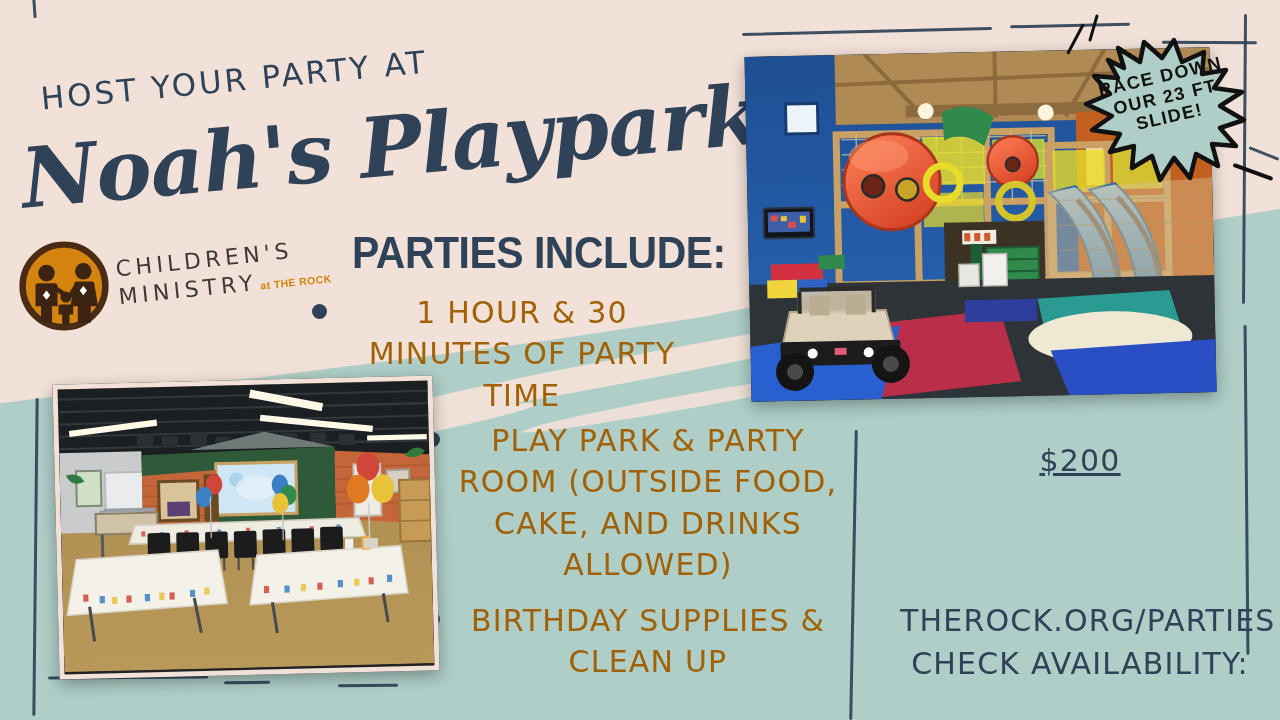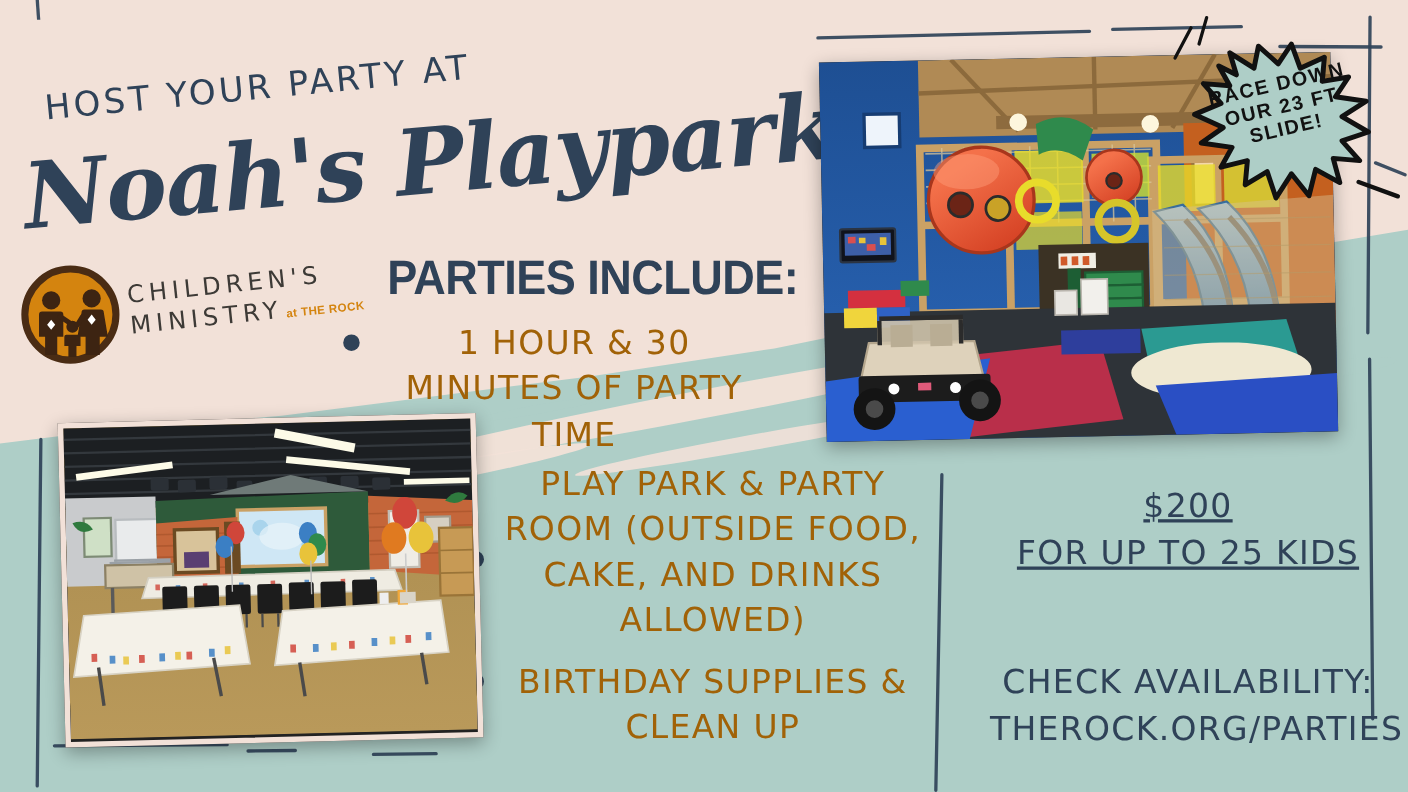--- a/index.html
+++ b/index.html
@@ -107,21 +107,21 @@
   }
   .bullet-text{
     color:#a16207;text-align:center;
     font-family:"DejaVu Sans",sans-serif;font-weight:400;
     font-size:30px;line-height:1.38;letter-spacing:1.2px;
     text-transform:uppercase;
   }
   .b1{left:312px;top:292px;}
   .b1 .dot{margin-top:12px;margin-right:30px;}
   .b1 .bullet-text{width:330px;}
-  .b2{left:425px;top:420px;align-items:center;}
+  .b2{left:425px;top:420px;}
   .b2 .dot{margin-top:12px;margin-right:18px;}
   .b2 .bullet-text{width:380px;}
   .b3{left:425px;top:600px;}
   .b3 .dot{margin-top:12px;margin-right:18px;}
   .b3 .bullet-text{width:380px;}
 
   
   .price-block{
     position:absolute;left:900px;top:440px;width:360px;text-align:center;
     color:#2f4258;font-family:"DejaVu Sans",sans-serif;
@@ -228,25 +228,24 @@
     <div class="dot"></div>
     <div class="bullet-text">PLAY PARK &amp; PARTY ROOM (OUTSIDE FOOD, CAKE, AND DRINKS ALLOWED)</div>
   </div>
   <div class="bullet-row b3">
     <div class="dot"></div>
     <div class="bullet-text">BIRTHDAY SUPPLIES &amp; CLEAN UP</div>
   </div>
 
   <div class="price-block">
     <div>$200</div>
-    <div>FOR UP TO 25 KIDS</div>
   </div>
   <div class="contact-block">
+    <div>THEROCK.ORG/PARTIES</div>
     <div>CHECK AVAILABILITY:</div>
-    <div>THEROCK.ORG/PARTIES</div>
   </div>
 
   <div class="photo photo-play">
     <svg class="ph" viewBox="0 0 465 345" preserveAspectRatio="none">
       <defs>
         <linearGradient id="wall" x1="0" y1="0" x2="0" y2="1">
           <stop offset="0" stop-color="#1e4f93"></stop>
             <stop offset="1" stop-color="#2a66b8"></stop>
         </linearGradient>
         <linearGradient id="slideG" x1="0" y1="0" x2="0" y2="1">

